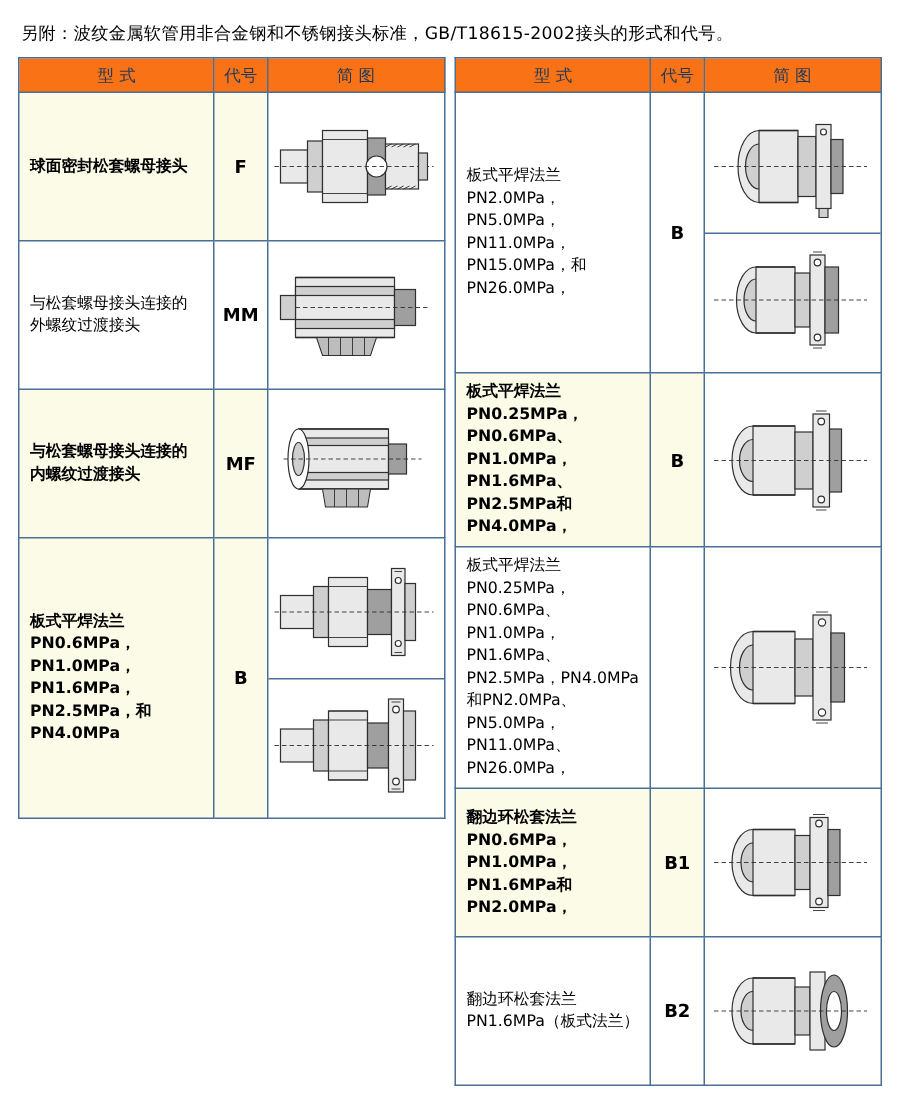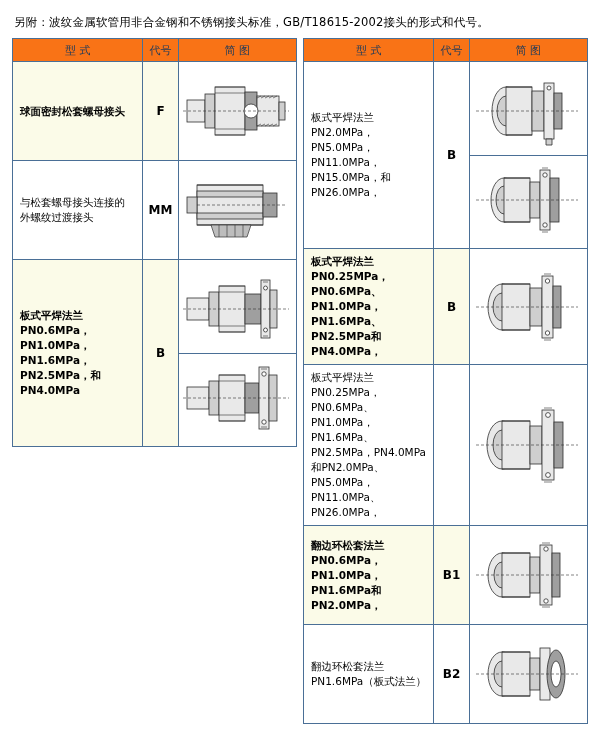--- a/index.html
+++ b/index.html
@@ -155,20 +155,40 @@
                 <path d="M30 52 L34 64 L66 64 L70 52 Z" class="hatch"></path>
                 <path d="M38 52 L38 64 M46 52 L46 64 M54 52 L54 64 M62 52 L62 64" class="ln2"></path>
                 <rect x="82" y="20" width="14" height="24" class="fill-d"></rect>
                 <path d="M6 32 L104 32" class="dash"></path>
                 <rect x="6" y="24" width="10" height="16" class="fill-m"></rect>
               </svg>
             </div>
           </td>
         </tr>
 
+        <tr>
+          <td class="type tint bold" style="height:88px">与松套螺母接头连接的内螺纹过渡接头</td>
+          <td class="code tint">MF</td>
+          <td class="fig">
+            <div class="fig-wrap">
+              <svg width="112" height="74" viewBox="0 0 112 74">
+                <rect x="18" y="14" width="60" height="40" class="fill-l"></rect>
+                <path d="M18 14 L78 14 M18 54 L78 54" class="ln"></path>
+                <rect x="18" y="20" width="60" height="5" class="fill-m"></rect>
+                <rect x="18" y="43" width="60" height="5" class="fill-m"></rect>
+                <ellipse cx="18" cy="34" rx="7" ry="20" class="fill-w"></ellipse>
+                <ellipse cx="18" cy="34" rx="4" ry="11" class="fill-m"></ellipse>
+                <path d="M34 54 L36 66 L64 66 L66 54 Z" class="hatch"></path>
+                <path d="M42 54 L42 66 M50 54 L50 66 M58 54 L58 66" class="ln2"></path>
+                <rect x="78" y="24" width="12" height="20" class="fill-d"></rect>
+                <path d="M8 34 L100 34" class="dash"></path>
+              </svg>
+            </div>
+          </td>
+        </tr>
 
 
         <tr>
           <td class="type tint bold" style="height:176px">
             <span style="white-space:pre-line">板式平焊法兰
 PN0.6MPa，PN1.0MPa，PN1.6MPa，PN2.5MPa，和PN4.0MPa</span>
           </td>
           <td class="code tint">B</td>
           <td class="fig" style="padding:0">
             <div style="height:88px;border-bottom:1px solid #4a6f96;display:flex;align-items:center;justify-content:center;">

